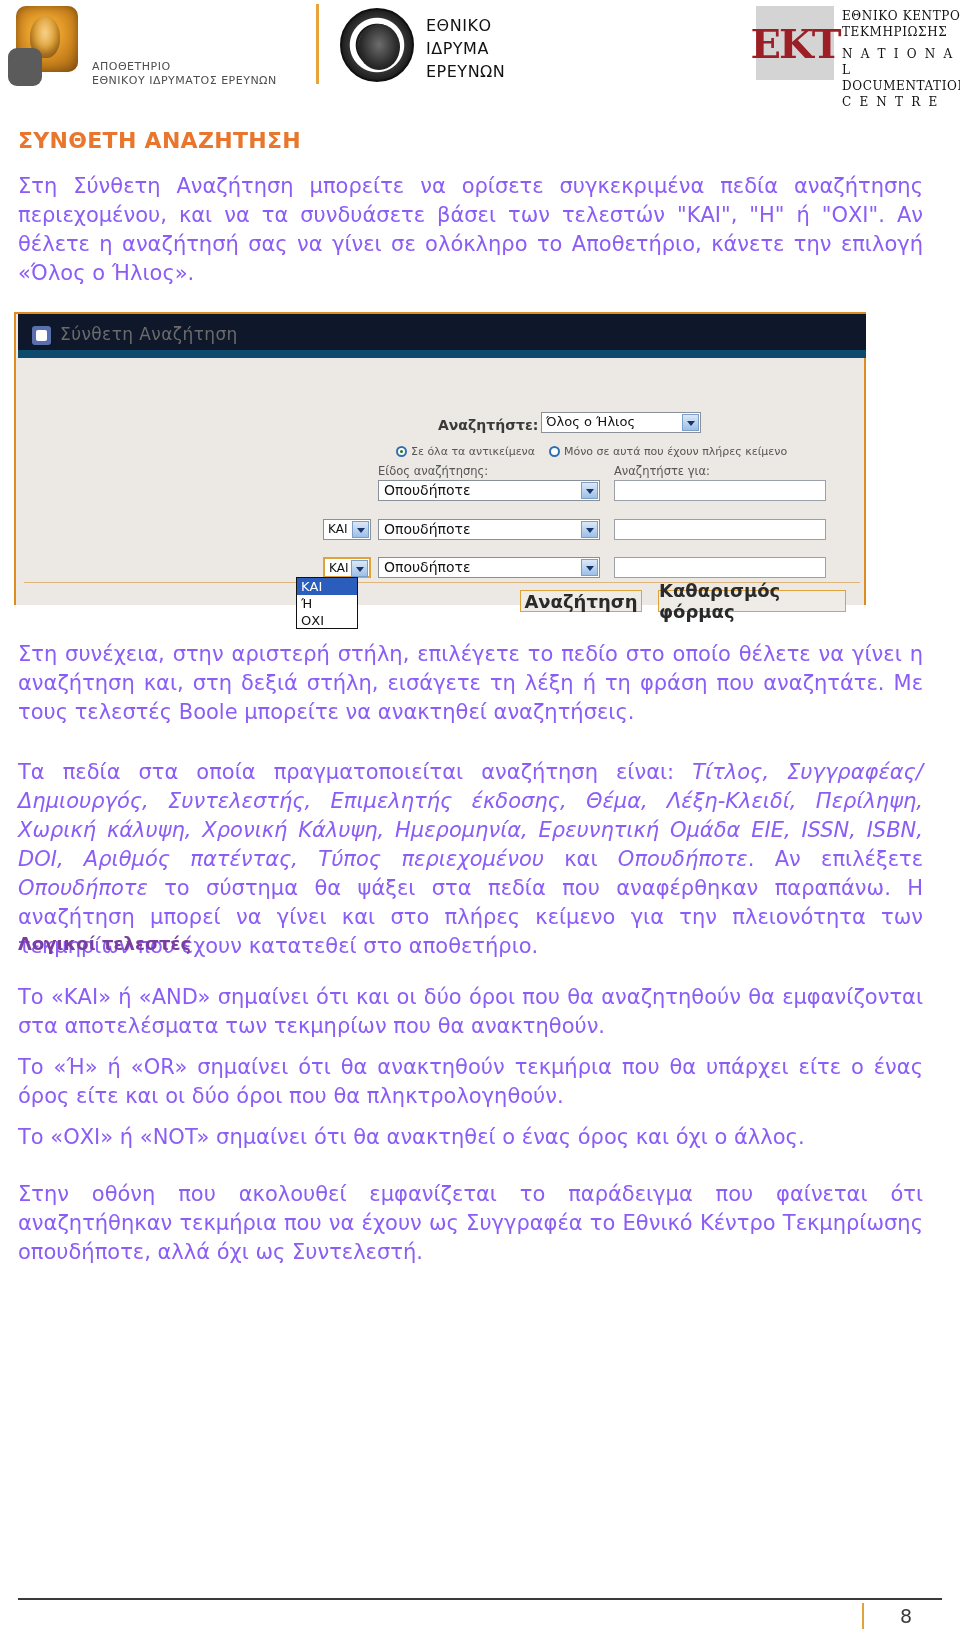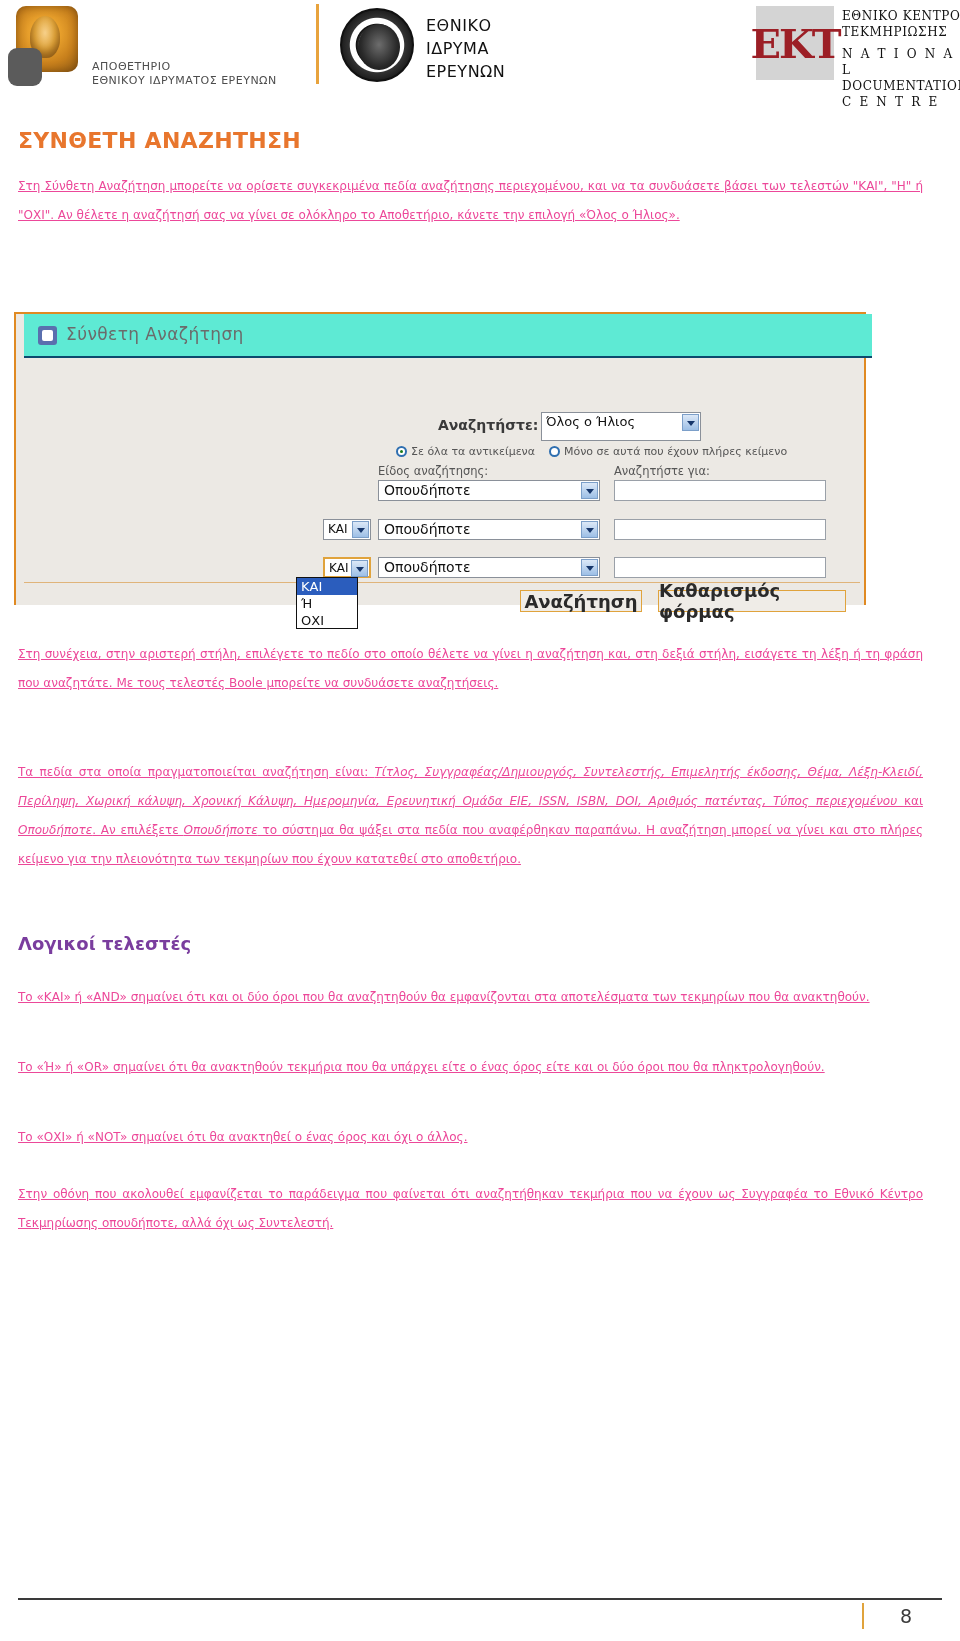--- a/index.html
+++ b/index.html
@@ -67,21 +67,21 @@
   .ekt-txt{position:absolute;left:86px;top:4px;font-family:"DejaVu Serif","Liberation Serif",serif;font-size:12px;color:#111;line-height:16px;letter-spacing:.6px;}
   .ekt-txt .sp{letter-spacing:2.2px;}
 
   
   .title{
     position:absolute;left:18px;top:128px;
     font-size:22px;font-weight:bold;color:#e8762d;letter-spacing:.3px;
   }
   .para{
     position:absolute;
-    font-size:12px;line-height:29px;text-align:justify;color:#ec4899;text-decoration:underline;
+    font-size:21px;line-height:29px;text-align:justify;color:#8b5cf6;
   }
   .p1{left:18px;top:172px;width:905px;}
   .p2{left:18px;top:640px;width:905px;}
   .p3{left:18px;top:758px;width:905px;}
   .subhead{
     position:absolute;left:18px;top:933px;
     font-size:18px;font-weight:bold;color:#7a3d9e;
   }
   .p4{left:18px;top:983px;width:905px;}
   .p5{left:18px;top:1053px;width:905px;}
@@ -89,36 +89,36 @@
   .p7{left:18px;top:1180px;width:905px;}
   .ital{font-style:italic;}
 
   
   .shot{
     position:absolute;left:14px;top:312px;width:852px;height:293px;
     border:2px solid #e08a22;box-sizing:border-box;background:#ece9e4;
     font-family:"DejaVu Sans","Liberation Sans",sans-serif;
   }
   .shot-title{
-    position:absolute;left:8px;top:0;width:100%;height:44px;background:#5eead4;
-    border-bottom:2px solid #0c4a6e;box-sizing:border-box;
+    position:absolute;left:2px;top:0;width:100%;height:44px;background:#0f172a;
+    border-bottom:8px solid #0c4a6e;box-sizing:border-box;
   }
   .shot-title .sq{
     position:absolute;left:14px;top:12px;width:19px;height:19px;background:#5a6fae;border-radius:3px;
   }
   .shot-title .sq:after{
     content:"";position:absolute;left:4px;top:4px;width:11px;height:11px;background:#fff;border-radius:2px;
   }
   .shot-title .tl{
     position:absolute;left:42px;top:10px;font-size:17px;color:#6b6b6b;letter-spacing:.4px;
   }
   .shot-body{position:absolute;left:0;top:44px;width:100%;height:247px;background:#ece9e4;}
   .lbl-anaz{position:absolute;left:422px;top:59px;font-size:14px;color:#3a3a3a;font-weight:bold;}
   .sel-scope{
-    position:absolute;left:525px;top:54px;width:160px;height:29px;
+    position:absolute;left:525px;top:54px;width:160px;height:21px;
     background:#fff;border:1px solid #8a9099;box-sizing:border-box;
     font-size:13px;color:#111;padding:1px 0 0 4px;
   }
   .sel-scope .arw{
     position:absolute;right:1px;top:1px;width:17px;height:17px;
     background:linear-gradient(#dce8f7,#9dbfe6);border:1px solid #7c9fc9;box-sizing:border-box;
   }
   .sel-scope .arw:after{
     content:"";position:absolute;left:4px;top:6px;border-left:4px solid transparent;
     border-right:4px solid transparent;border-top:5px solid #16366b;
@@ -298,21 +298,21 @@
       <div class="btn btn-clear">Καθαρισμός φόρμας</div>
     </div>
   </div>
 
   <div class="dropdown">
     <div class="dd-item sel">ΚΑΙ</div>
     <div class="dd-item">Ή</div>
     <div class="dd-item">ΟΧΙ</div>
   </div>
 
-  <div class="para p2">Στη συνέχεια, στην αριστερή στήλη, επιλέγετε το πεδίο στο οποίο θέλετε να γίνει η αναζήτηση και, στη δεξιά στήλη, εισάγετε τη λέξη ή τη φράση που αναζητάτε. Με τους τελεστές Boole μπορείτε να συνδυάσετε αναζητήσεις.</div>
+  <div class="para p2">Στη συνέχεια, στην αριστερή στήλη, επιλέγετε το πεδίο στο οποίο θέλετε να γίνει η αναζήτηση και, στη δεξιά στήλη, εισάγετε τη λέξη ή τη φράση που αναζητάτε. Με τους τελεστές Boole μπορείτε να ανακτηθεί αναζητήσεις.</div>
 
   <div class="para p3"><span>Τα πεδία στα οποία πραγματοποιείται αναζήτηση είναι: </span><span class="ital">Τίτλος, Συγγραφέας/Δημιουργός, Συντελεστής, Επιμελητής έκδοσης, Θέμα, Λέξη-Κλειδί, Περίληψη, Χωρική κάλυψη, Χρονική Κάλυψη, Ημερομηνία, Ερευνητική Ομάδα ΕΙΕ, ISSN, ISBN, DOI, Αριθμός πατέντας, Τύπος περιεχομένου </span><span>και </span><span class="ital">Οπουδήποτε</span><span>. Αν επιλέξετε </span><span class="ital">Οπουδήποτε</span><span> το σύστημα θα ψάξει στα πεδία που αναφέρθηκαν παραπάνω. Η αναζήτηση μπορεί να γίνει και στο πλήρες κείμενο για την πλειονότητα των τεκμηρίων που έχουν κατατεθεί στο αποθετήριο.</span></div>
 
   <div class="subhead">Λογικοί τελεστές</div>
 
   <div class="para p5">Το «Ή» ή «OR» σημαίνει ότι θα ανακτηθούν τεκμήρια που θα υπάρχει είτε ο ένας όρος είτε και οι δύο όροι που θα πληκτρολογηθούν.</div>
   <div class="para p4">Το «ΚΑΙ» ή «AND» σημαίνει ότι και οι δύο όροι που θα αναζητηθούν θα εμφανίζονται στα αποτελέσματα των τεκμηρίων που θα ανακτηθούν.</div>
   <div class="para p7">Στην οθόνη που ακολουθεί εμφανίζεται το παράδειγμα που φαίνεται ότι αναζητήθηκαν τεκμήρια που να έχουν ως Συγγραφέα το Εθνικό Κέντρο Τεκμηρίωσης οπουδήποτε, αλλά όχι ως Συντελεστή.</div>
   <div class="para p6">Το «ΟΧΙ» ή «NOT» σημαίνει ότι θα ανακτηθεί ο ένας όρος και όχι ο άλλος.</div>
 

